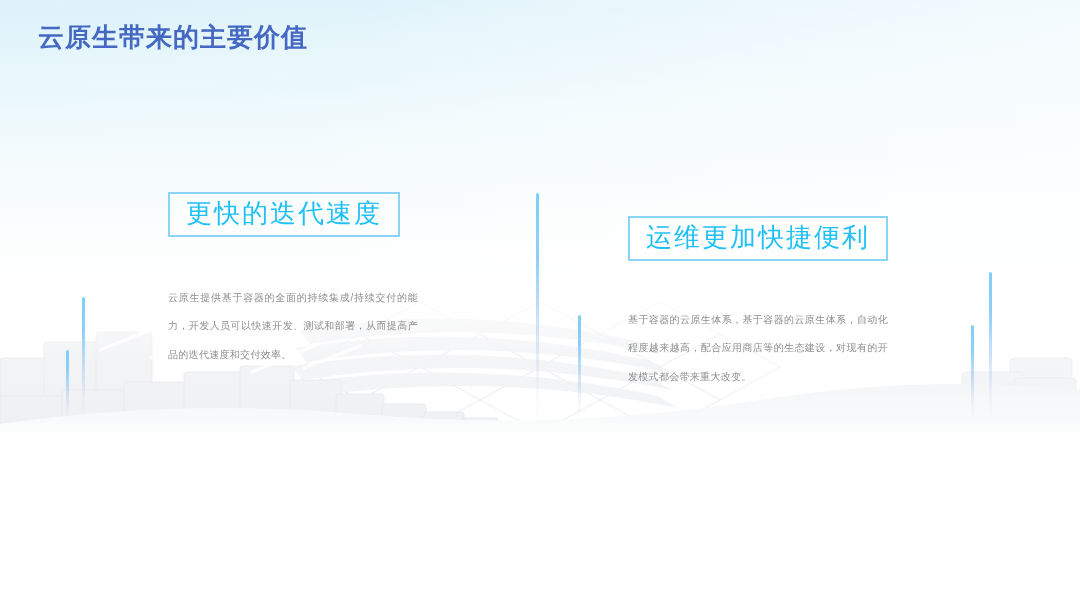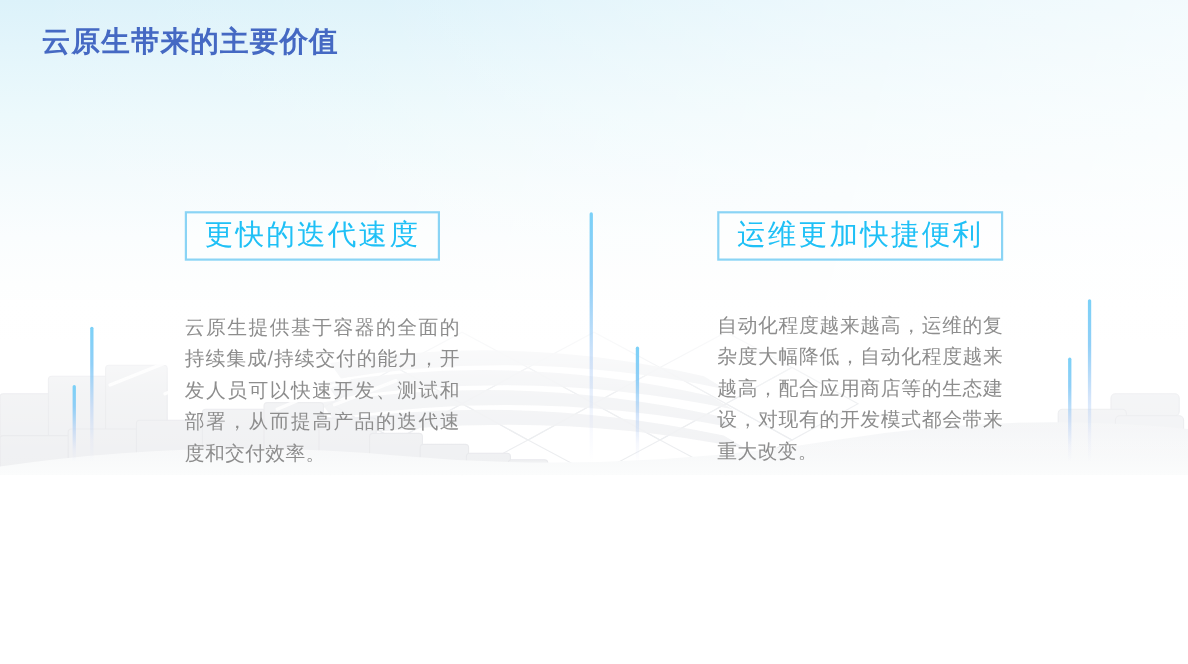--- a/index.html
+++ b/index.html
@@ -80,40 +80,40 @@
         rgba(200,210,245,0.16) 84%,
         rgba(255,255,255,0) 100%);
   }
 
   
   .col {
     position: absolute;
     top: 192px;
   }
   .col-left  { left: 168px; width: 250px; }
-  .col-right { left: 652px; width: 260px; }
+  .col-right { left: 628px; width: 260px; margin-top: 24px; }
 
   .card-title {
     display: inline-block;
     box-sizing: border-box;
     border: 2px solid #8ad4f5;
     color: #1fc0f6;
     font-size: 26px;
     font-weight: normal;
     letter-spacing: 2px;
     padding: 5px 16px 7px 16px;
     line-height: 1.1;
     white-space: nowrap;
     background: rgba(255,255,255,0.35);
   }
 
   .card-body {
     margin-top: 47px;
     color: #8d8d8d;
-    font-size: 18px;
+    font-size: 10px;
     line-height: 28.5px;
     letter-spacing: 0.3px;
     text-align: justify;
     text-justify: inter-character;
   }
   .col-right .card-body { margin-top: 45px; }
 </style>
 </head>
 <body>
 
@@ -206,16 +206,16 @@
   <div class="vline" style="left:971px; top:325px; height:95px;"></div>
   <div class="vline" style="left:989px; top:272px; height:148px;"></div>
 
   <div class="col col-left">
     <div class="card-title">更快的迭代速度</div>
     <div class="card-body">云原生提供基于容器的全面的持续集成/持续交付的能力，开发人员可以快速开发、测试和部署，从而提高产品的迭代速度和交付效率。</div>
   </div>
 
   <div class="col col-right">
     <div class="card-title">运维更加快捷便利</div>
-    <div class="card-body">自动化程度越来越高，运维的复杂度大幅降低，自动化程度越来越高，配合应用商店等的生态建设，对现有的开发模式都会带来重大改变。</div>
+    <div class="card-body">基于容器的云原生体系，基于容器的云原生体系，自动化程度越来越高，配合应用商店等的生态建设，对现有的开发模式都会带来重大改变。</div>
   </div>
 
 </div>
 
 </body></html>

